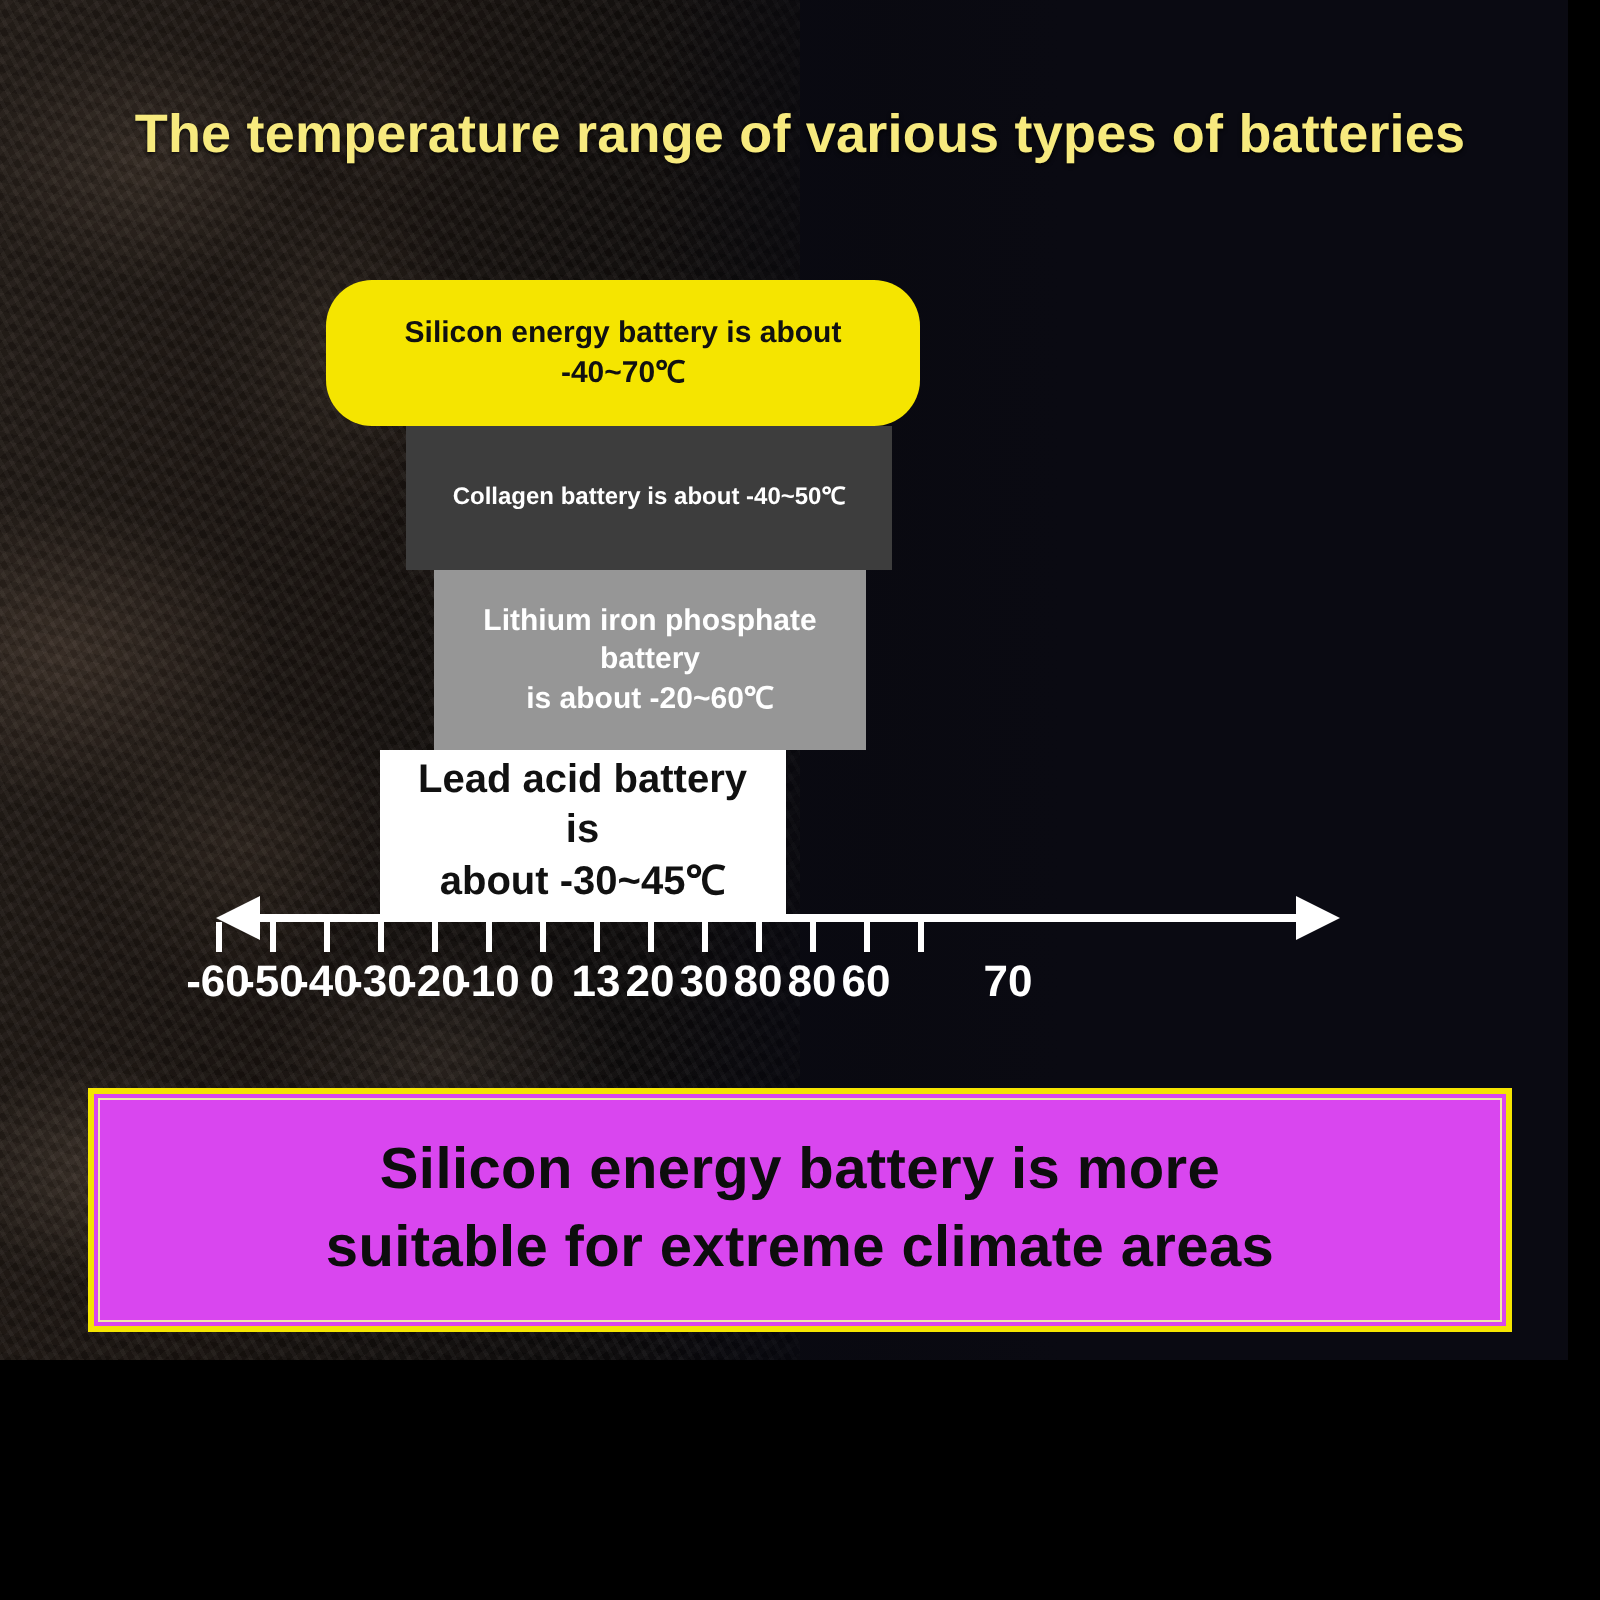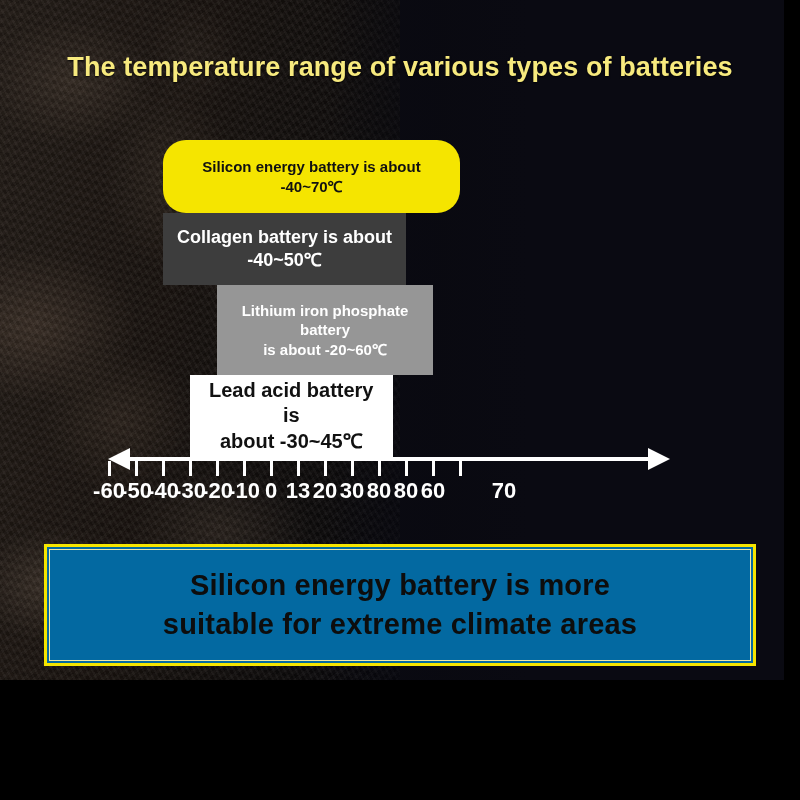--- a/index.html
+++ b/index.html
@@ -83,21 +83,21 @@
     justify-content: center;
     text-align: center;
     font-weight: bold;
     line-height: 1.28;
   }
   .bar-label {
     padding: 0 10px;
     white-space: pre-line;
   }
   .bar-silicon   { font-size: 15px; }
-  .bar-collagen  { font-size: 18px; }
+  .bar-collagen  { font-size: 12px; margin-left: 40px; }
   .bar-lfp       { font-size: 15px; }
   .bar-lead      { font-size: 20px; }
 
   
   .axis-line {
     position: absolute;
     height: 4px;
     background: #ffffff;
     top: 457px;
   }
@@ -132,21 +132,21 @@
     font-size: 22px;
     font-weight: bold;
     color: #ffffff;
   }
 
   
   .banner {
     position: absolute;
     left: 44px; top: 544px;
     width: 712px; height: 122px;
-    background: #0369a1;
+    background: #d946ef;
     box-sizing: border-box;
     border: 3px solid #f5e500;
     outline: 1px solid #f0eaa6;
     outline-offset: -6px;
     display: flex;
     align-items: center;
     justify-content: center;
   }
   .banner-text {
     font-size: 29px;

